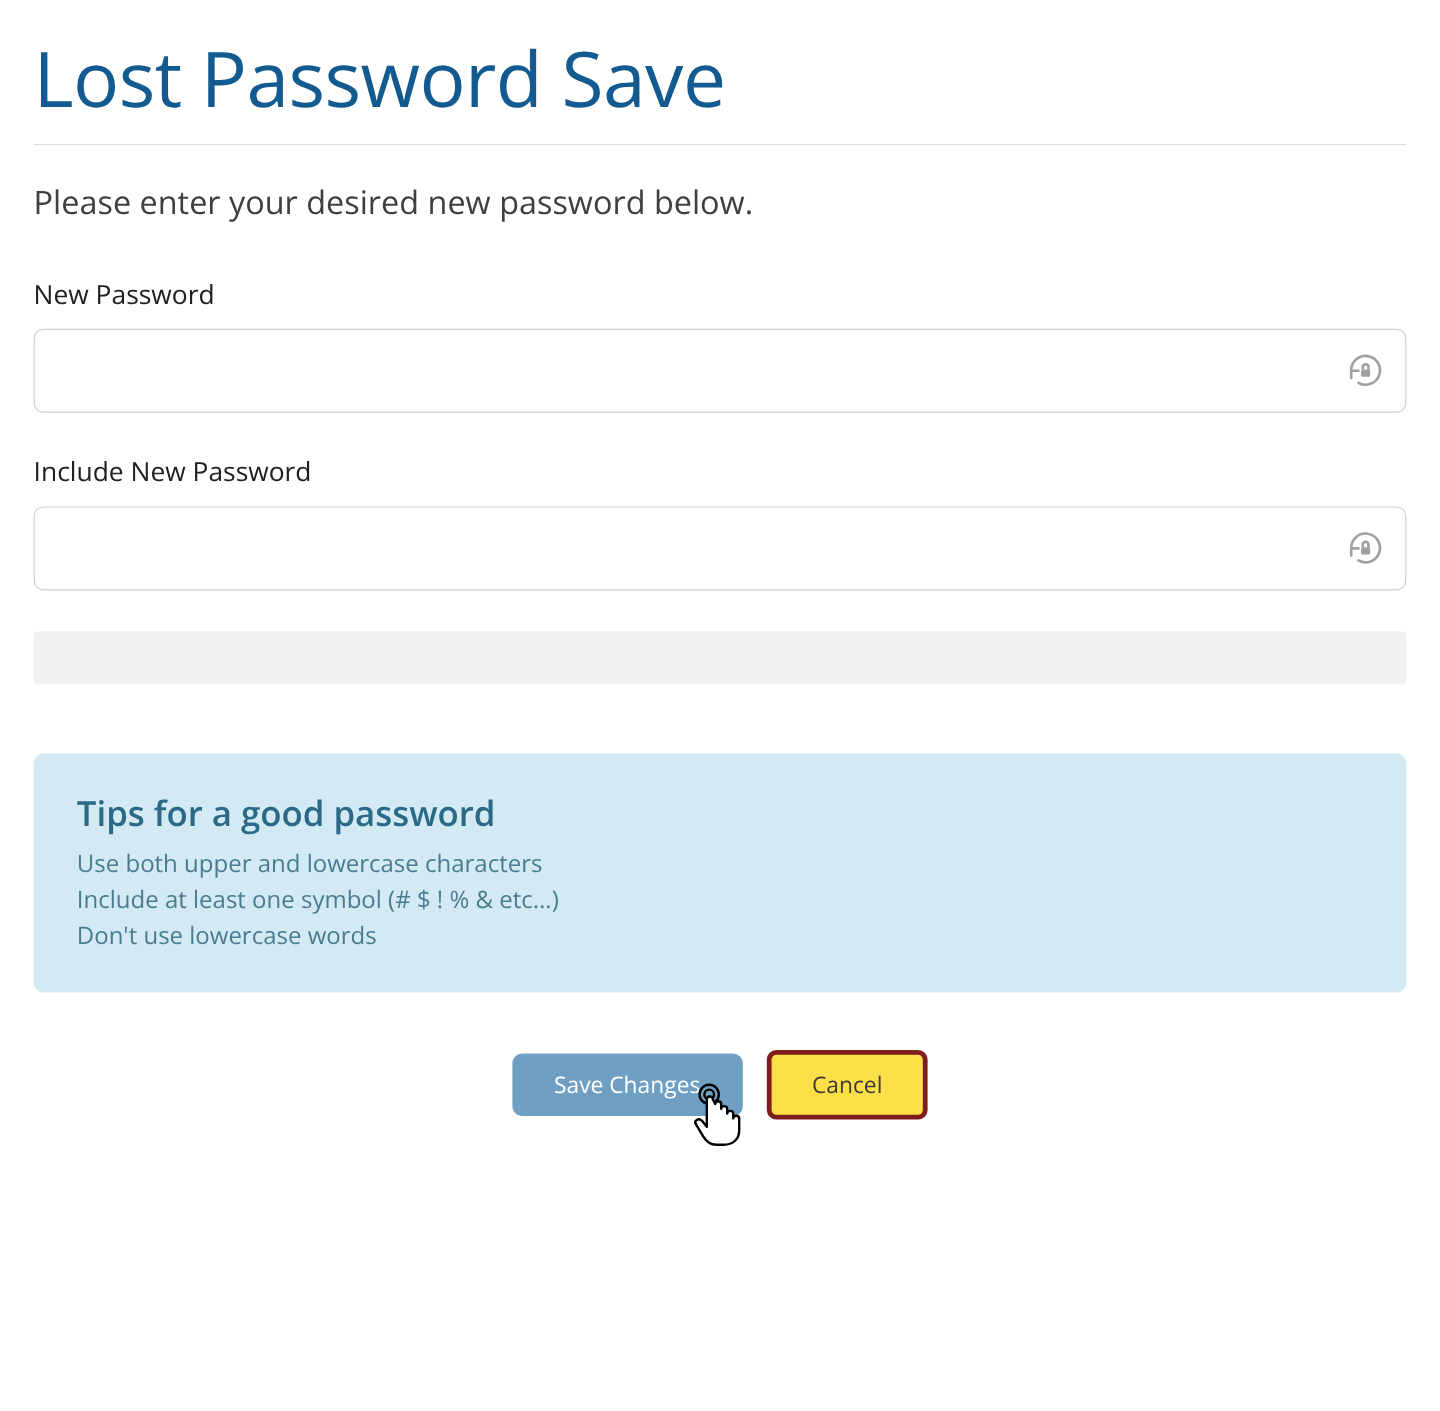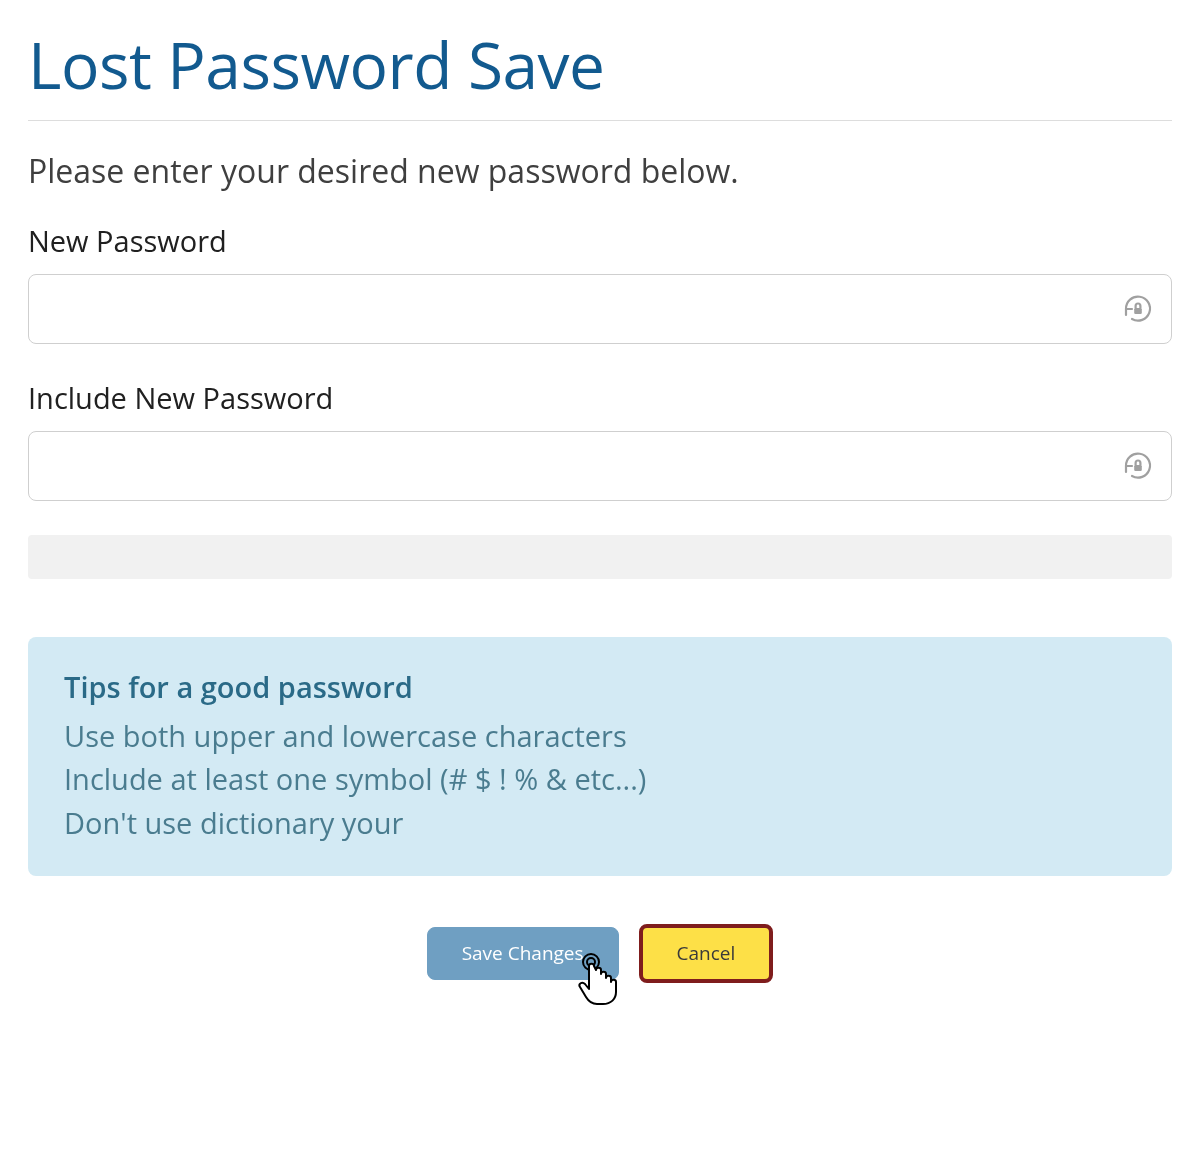--- a/index.html
+++ b/index.html
@@ -20,30 +20,30 @@
       letter-spacing: -0.5px;
       line-height: 1.15;
       margin-bottom: 18px;
     }
     hr.title-divider {
       border: none;
       border-top: 1px solid #ddd;
       margin-bottom: 28px;
     }
     p.intro {
-      font-size: 32px;
+      font-size: 27px;
       color: #3f3f3f;
-      margin-bottom: 29px;
+      margin-bottom: 44px;
     }
     .form-group {
       margin-bottom: 34px;
     }
     .form-label {
       display: block;
-      font-size: 29px;
+      font-size: 22px;
       color: #202020;
       margin-bottom: 14px;
       font-weight: 400;
     }
     .input-wrap {
       position: relative;
       width: 100%;
     }
     .text-input {
       width: 100%;
@@ -78,21 +78,21 @@
       margin-top: 58px;
       color: #3b6978;
     }
     .tips-title {
       font-size: 29px;
       font-weight: 600;
       color: #2a6a87;
       margin-bottom: 8px;
     }
     .tips-line {
-      font-size: 29px;
+      font-size: 20px;
       color: #4a7c8f;
       line-height: 1.5;
     }
     .button-row {
       display: flex;
       justify-content: center;
       gap: 20px;
       margin-top: 48px;
       align-items: center;
     }
@@ -169,21 +169,21 @@
 </div>
 
 <div class="form-group">
   <div class="strength-bar"></div>
 </div>
 
 <div class="tips-box">
   <div class="tips-title">Tips for a good password</div>
   <div class="tips-line">Use both upper and lowercase characters</div>
   <div class="tips-line">Include at least one symbol (# $ ! % &amp; etc...)</div>
-  <div class="tips-line">Don't use dictionary your</div>
+  <div class="tips-line">Don't use lowercase words</div>
 </div>
 
 <div class="button-row">
   <span class="save-wrap">
     <button class="btn btn-primary">Save Changes</button>
     <span class="cursor-overlay">
       <svg viewBox="0 0 46 54">
         <g fill="#fff" stroke="#000" stroke-width="2" stroke-linejoin="round">
           <circle cx="14" cy="10" r="8" fill="none"></circle>
           <circle cx="14" cy="10" r="4" fill="none"></circle>

